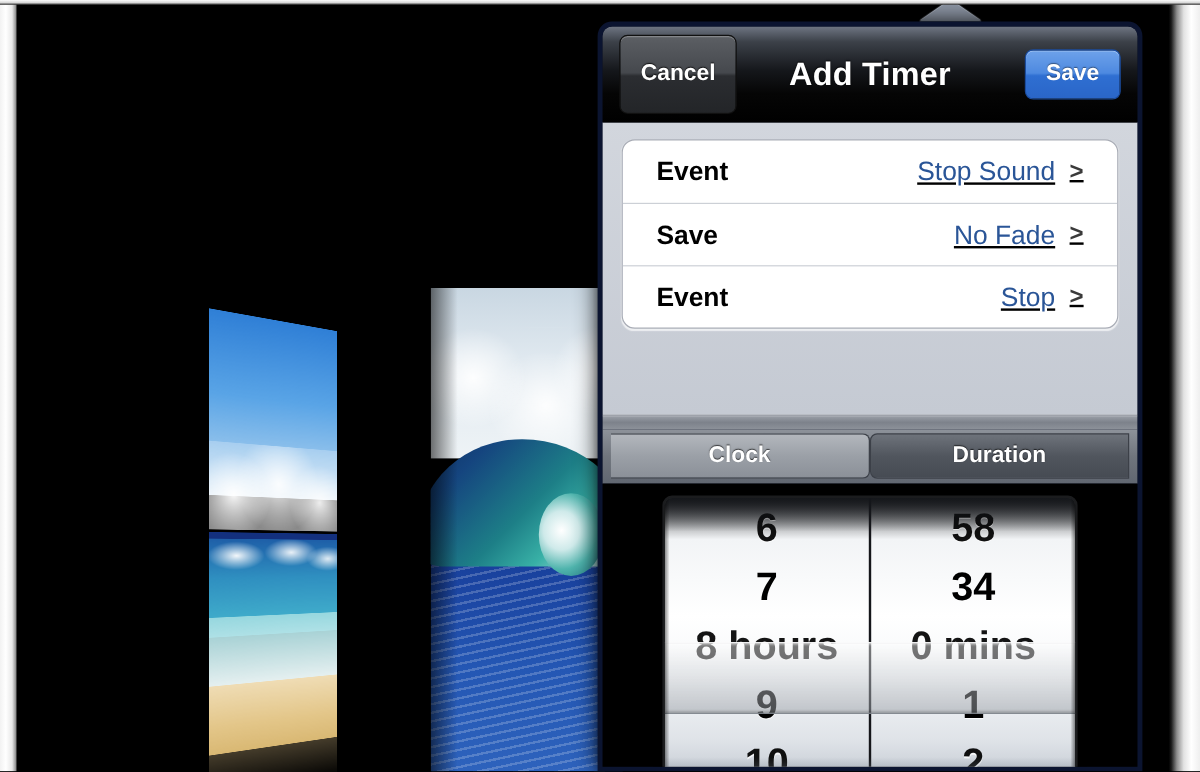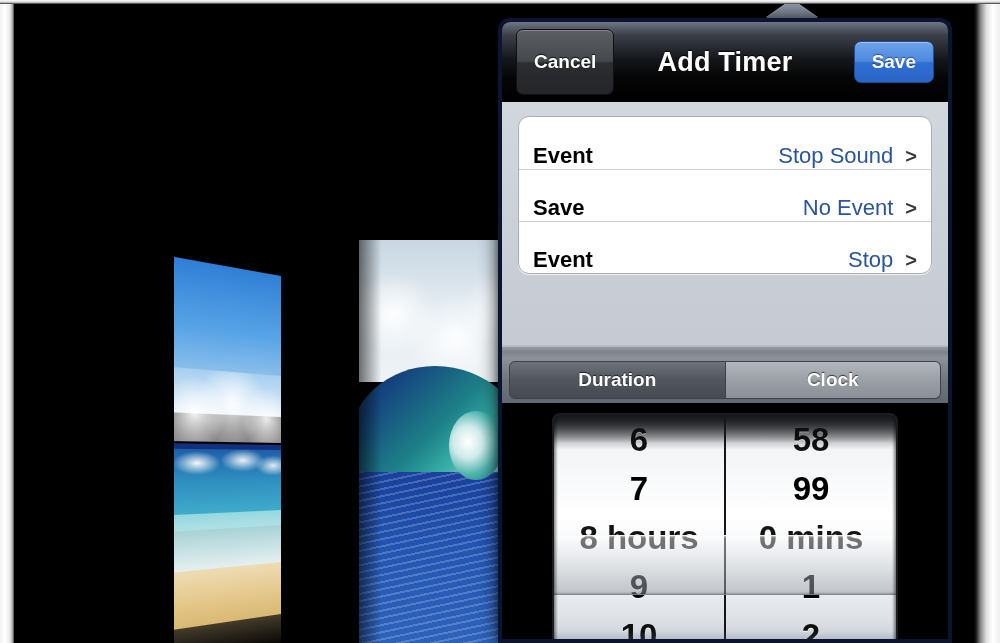--- a/index.html
+++ b/index.html
@@ -133,24 +133,24 @@
     text-shadow:0 -1px 1px rgba(0,0,0,.45);
   }
 
   
   .table-area { background:linear-gradient(to bottom,#d2d6dd,#c5cad3); padding:14px 16px 0; height:243px; }
   .group {
     background:#fff; border-radius:11px; border:1px solid #a9adb6;
     box-shadow:0 1px 1px rgba(255,255,255,.7);
     overflow:hidden;
   }
-  .row { display:flex; align-items:flex-end; height:52px; padding:0 14px; border-top:1px solid #ccd0d6;gap:32px; }
+  .row { display:flex; align-items:center; height:52px; padding:0 28px; border-top:1px solid #ccd0d6;gap:32px; }
   .row:first-child { border-top:none; }
   .row-label { font-size:22px; font-weight:bold; color:#000; }
-  .row-right { margin-left:auto; display:flex; align-items:center; gap:12px; }
+  .row-right { margin-left:auto; display:flex; align-items:center; gap:12px;text-decoration:underline; }
   .row-value { font-size:22px; color:#2a5597; }
   .chev { font-size:20px; font-weight:bold; color:#3a3a3a; }
 
   
   .tool-strip {
     height:13px;
     background:linear-gradient(to bottom,#9ea3ab,#7d828b 50%,#8d929a);
     border-top:1px solid #b9bdc4;
     box-shadow:inset 0 1px 0 rgba(255,255,255,.25);
   }
@@ -255,58 +255,58 @@
             <span class="row-label">Event</span>
             <span class="row-right">
               <span class="row-value">Stop Sound</span>
               <span class="chev">&gt;</span>
             </span>
           </div>
 
           <div class="row">
             <span class="row-label">Save</span>
             <span class="row-right">
-              <span class="row-value">No Event</span>
+              <span class="row-value">No Fade</span>
               <span class="chev">&gt;</span>
             </span>
           </div>
 
           <div class="row">
             <span class="row-label">Event</span>
             <span class="row-right">
               <span class="row-value">Stop</span>
               <span class="chev">&gt;</span>
             </span>
           </div>
 
         </div>
       </div>
 
       <div class="tool-strip"></div>
 
       <div class="seg-bar">
+        <div class="seg seg-off">Clock</div>
         <div class="seg seg-on">Duration</div>
-        <div class="seg seg-off">Clock</div>
       </div>
 
       <div class="picker-area">
         <div class="picker">
           <div class="picker-cols">
 
             <div class="pcol">
               <div class="pitem dim">6</div>
               <div class="pitem">7</div>
               <div class="pitem sel">8 hours</div>
               <div class="pitem">9</div>
               <div class="pitem dim">10</div>
             </div>
 
             <div class="pcol">
               <div class="pitem dim">58</div>
-              <div class="pitem">99</div>
+              <div class="pitem">34</div>
               <div class="pitem sel">0 mins</div>
               <div class="pitem">1</div>
               <div class="pitem dim">2</div>
             </div>
 
           </div>
           <div class="picker-band"></div>
           <div class="picker-shade-top"></div>
           <div class="picker-shade-bot"></div>
           <div class="picker-side"></div>

